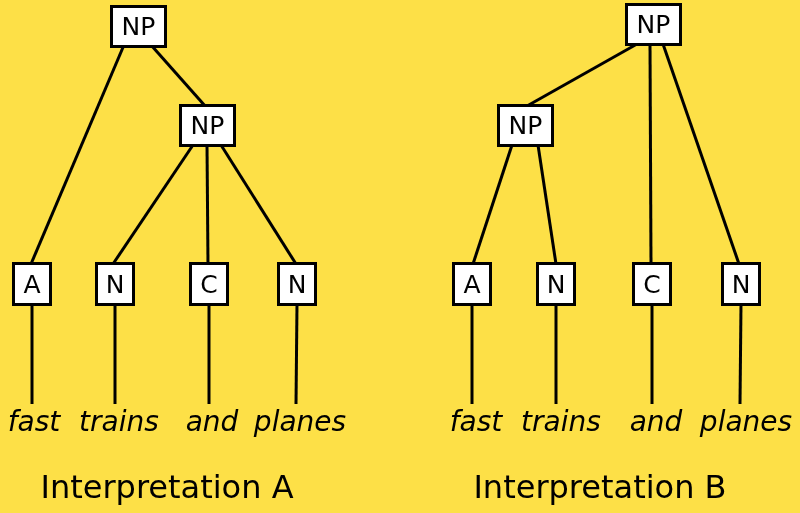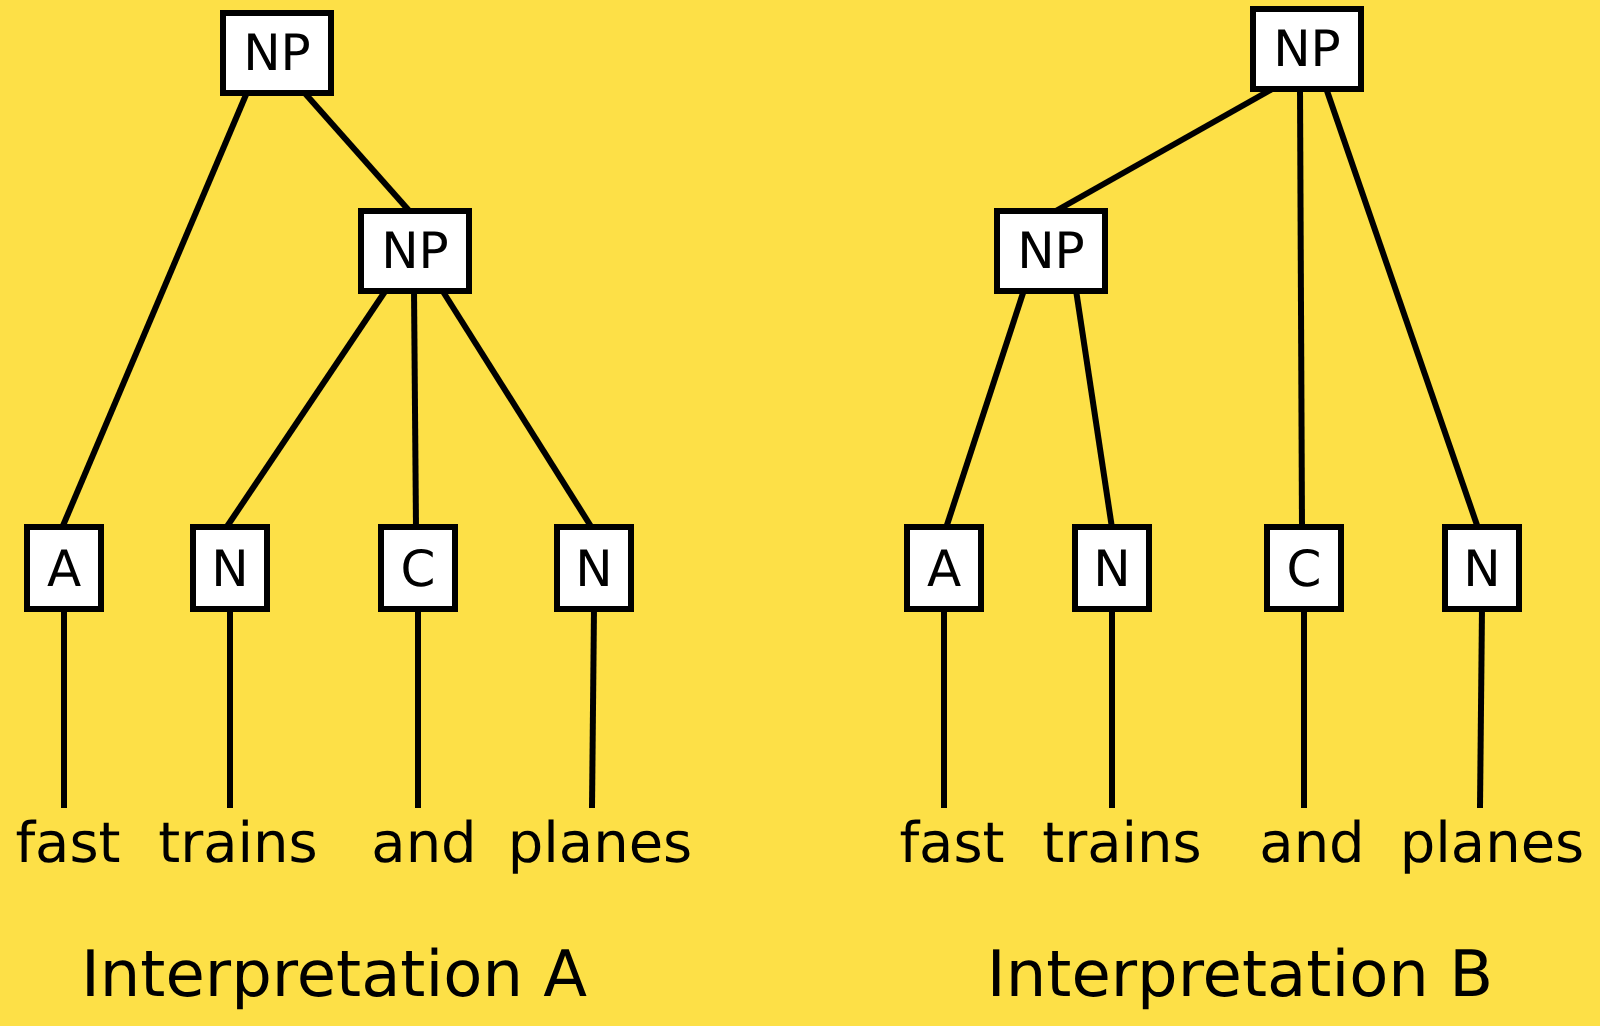--- a/index.html
+++ b/index.html
@@ -38,20 +38,21 @@
     font-size: 25px;
     line-height: 1;
     color: #000000;
     z-index: 2;
   }
   .node.np { width: 57px; height: 43px; }
   .node.pos { width: 40px; height: 44px; }
   .word {
     position: absolute;
     transform: translateX(-50%);
+    font-style: italic;
     font-size: 28px;
     line-height: 1;
     white-space: nowrap;
     color: #000000;
     z-index: 2;
   }
   .caption {
     position: absolute;
     transform: translateX(-50%);
     font-size: 32px;
@@ -107,16 +108,16 @@
     <div class="node np" style="left:625px; top:3px;">NP</div>
     <div class="node np" style="left:497px; top:104px;">NP</div>
     <div class="node pos" style="left:452px; top:262px;">A</div>
     <div class="node pos" style="left:536px; top:262px;">N</div>
     <div class="node pos" style="left:632px; top:262px;">C</div>
     <div class="node pos" style="left:721px; top:262px;">N</div>
     <div class="word" style="left:476px; top:408px;">fast</div>
     <div class="word" style="left:561px; top:408px;">trains</div>
     <div class="word" style="left:656px; top:408px;">and</div>
     <div class="word" style="left:746px; top:408px;">planes</div>
-    <div class="caption" style="left:620px; top:471px;">Interpretation B</div>
+    <div class="caption" style="left:600px; top:471px;">Interpretation B</div>
   </div>
 
 </div>
 
 </body></html>

